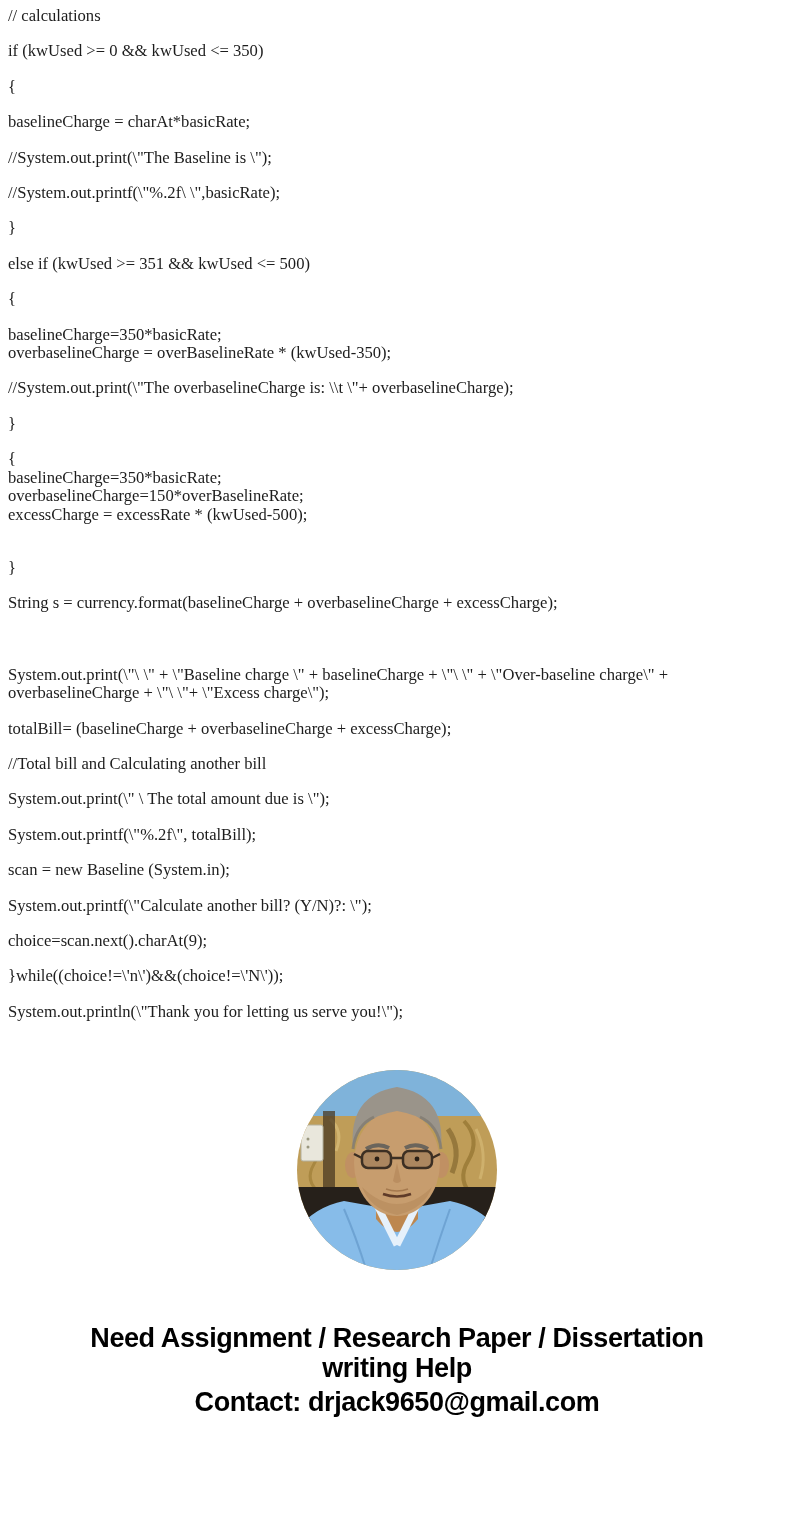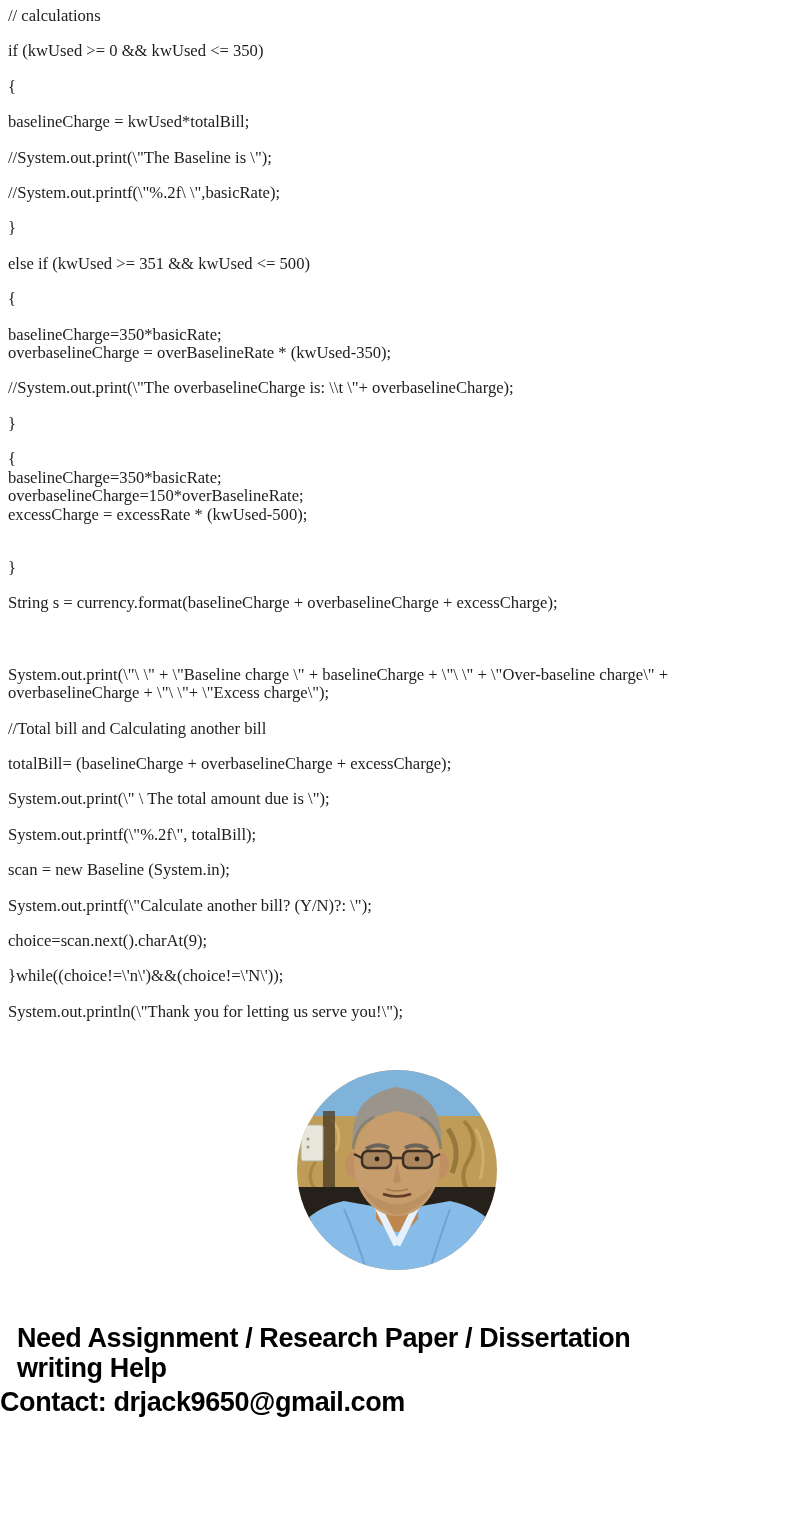--- a/index.html
+++ b/index.html
@@ -29,54 +29,55 @@
 
   .avatar-wrap {
     width: 202px;
     height: 202px;
     margin: 48px auto 0 auto;
   }
   .avatar-wrap svg { display: block; }
 
   .footer {
     margin-top: 52px;
+    text-align: center;
     font-family: "Liberation Sans", "DejaVu Sans", sans-serif;
     font-weight: bold;
     color: #000000;
     font-size: 27px;
     line-height: 30px;
     letter-spacing: -0.4px;
   }
   .footer-heading { margin: 0 auto; max-width: 760px; }
   .footer-contact { margin: 4px auto; }
 </style>
 </head>
 <body>
 
 <div class="page">
 
   <div class="code-block" id="code-block">
       <p class="code-line">// calculations</p>
       <p class="code-line">if (kwUsed &gt;= 0 &amp;&amp; kwUsed &lt;= 350)</p>
       <p class="code-line">{</p>
-      <p class="code-line">baselineCharge = kwUsed*totalBill;</p>
+      <p class="code-line">baselineCharge = charAt*basicRate;</p>
       <p class="code-line">//System.out.print(\"The Baseline is \");</p>
       <p class="code-line">//System.out.printf(\"%.2f\ \",basicRate);</p>
       <p class="code-line">}</p>
       <p class="code-line">else if (kwUsed &gt;= 351 &amp;&amp; kwUsed &lt;= 500)</p>
       <p class="code-line">{</p>
       <p class="code-line">baselineCharge=350*basicRate;<br>overbaselineCharge = overBaselineRate * (kwUsed-350);</p>
       <p class="code-line">//System.out.print(\"The overbaselineCharge is: \\t \"+ overbaselineCharge);</p>
       <p class="code-line">}</p>
       <p class="code-line">{<br>baselineCharge=350*basicRate;<br>overbaselineCharge=150*overBaselineRate;<br>excessCharge = excessRate * (kwUsed-500);</p>
       <p class="code-line gap-large">}</p>
       <p class="code-line">String s = currency.format(baselineCharge + overbaselineCharge + excessCharge);</p>
       <p class="code-line gap-xlarge">System.out.print(\"\ \" + \"Baseline charge \" + baselineCharge + \"\ \" + \"Over-baseline charge\" + overbaselineCharge + \"\ \"+ \"Excess charge\");</p>
+      <p class="code-line">totalBill= (baselineCharge + overbaselineCharge + excessCharge);</p>
       <p class="code-line">//Total bill and Calculating another bill</p>
-      <p class="code-line">totalBill= (baselineCharge + overbaselineCharge + excessCharge);</p>
       <p class="code-line">System.out.print(\" \ The total amount due is \");</p>
       <p class="code-line">System.out.printf(\"%.2f\", totalBill);</p>
       <p class="code-line">scan = new Baseline (System.in);</p>
       <p class="code-line">System.out.printf(\"Calculate another bill? (Y/N)?: \");</p>
       <p class="code-line">choice=scan.next().charAt(9);</p>
       <p class="code-line">}while((choice!=\'n\')&amp;&amp;(choice!=\'N\'));</p>
       <p class="code-line">System.out.println(\"Thank you for letting us serve you!\");</p>
     </div>
 
   <div class="avatar-wrap">

